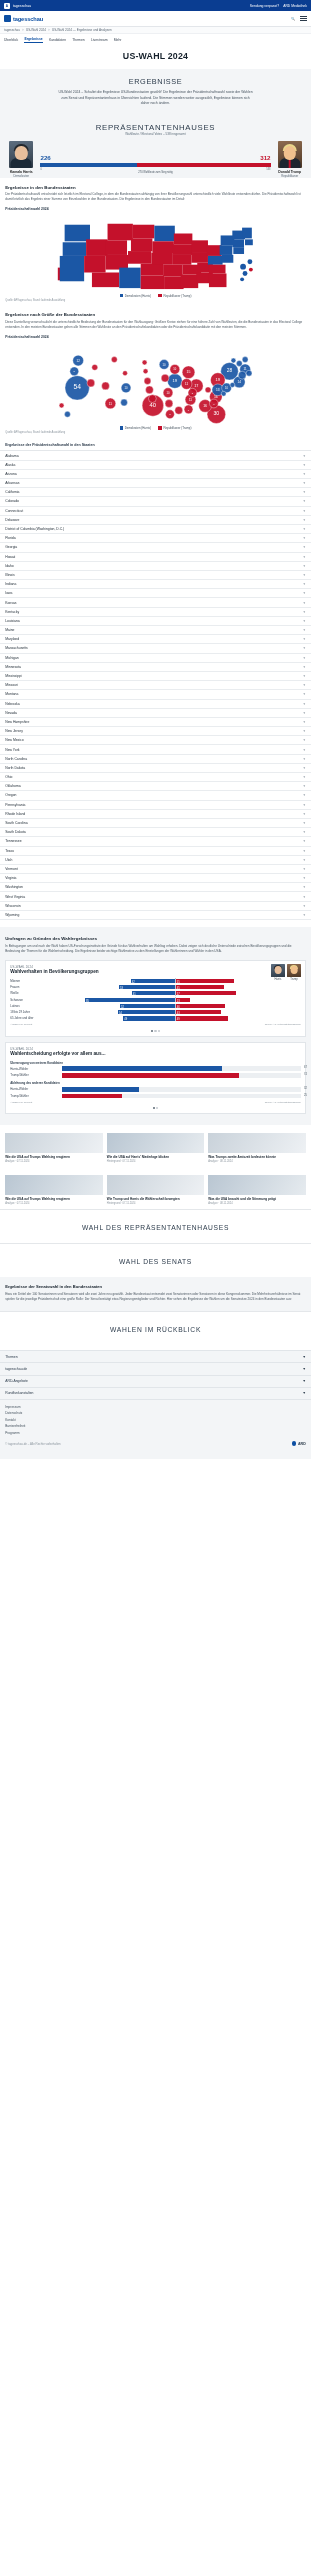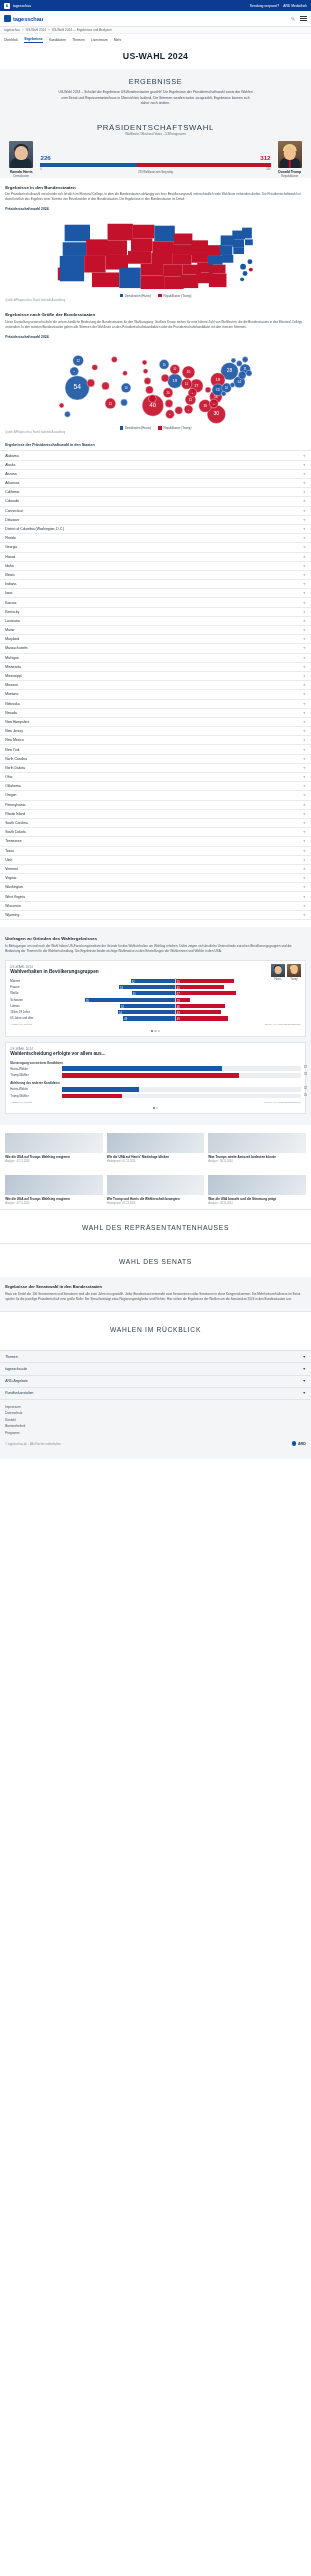--- a/index.html
+++ b/index.html
@@ -251,21 +251,21 @@
   </div>
 
   <div class="wide-title">US-WAHL 2024</div>
 
   <div class="band">
     <div class="band-title">ERGEBNISSE</div>
     <div class="kicker">US-Wahl 2024 – Schaltet die Ergebnisse US-Bundesstaaten gezählt! Die Ergebnisse der Präsidentschaftswahl sowie der Wahlen zum Senat und Repräsentantenhaus in Übersichten laufend. Die Stimmen werden weiter ausgezählt, Ergebnisse können sich daher noch ändern.</div>
   </div>
 
   <div class="duel">
-    <div class="duel-head">PRÄSIDENTSCHAFTSWAHL</div>
+    <div class="duel-head">REPRÄSENTANTENHAUSES</div>
     <div class="duel-sub">Wahlleute / Electoral Votes – 538 insgesamt</div>
     <div class="duel-row">
 
       <div class="cand dem">
         <div class="photo">
           <span class="body"></span>
             <span class="hair"></span>
             <span class="face"></span>
         </div>
         <div class="cand-name">Kamala Harris</div>

